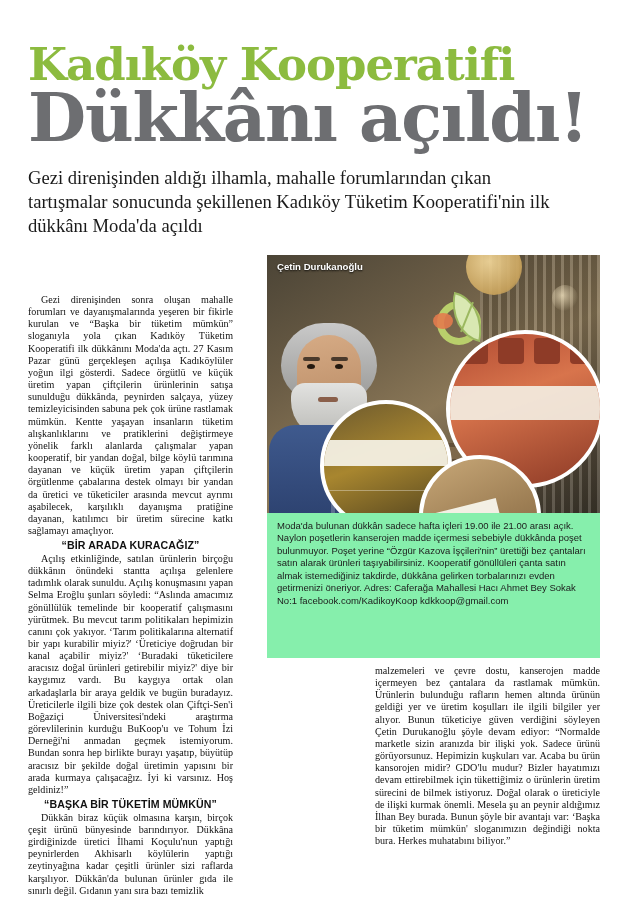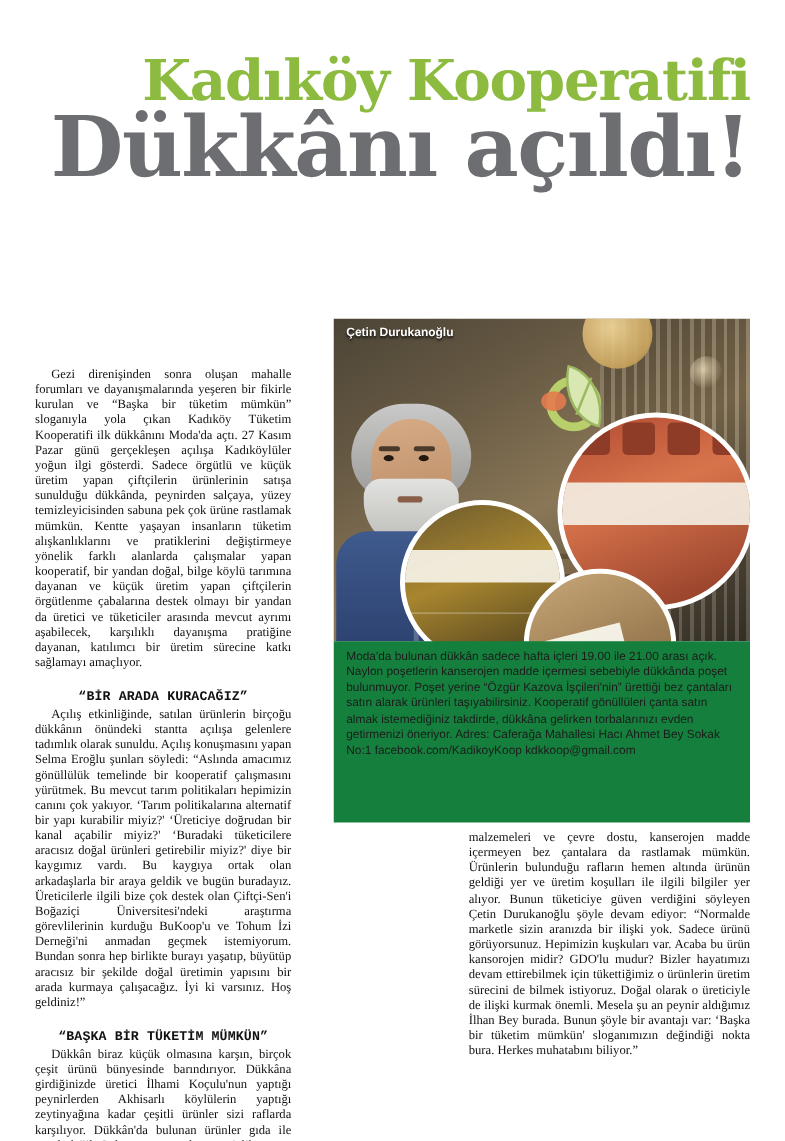--- a/index.html
+++ b/index.html
@@ -6,21 +6,21 @@
   html,body { width:628px; height:913px; }
   body {
     background:#ffffff;
     font-family:"Liberation Serif", serif;
     position:relative;
     overflow:hidden;
   }
   .page { position:relative; width:628px; height:913px; padding:0 28px; }
 
   
-  .headline { padding-top:44px; text-align:right; line-height:0.92; }
+  .headline { padding-top:44px; text-align:left; line-height:0.92; }
   .headline .line1 {
     display:block;
     font-family:"DejaVu Serif", serif;
     font-weight:700;
     font-size:45px;
     letter-spacing:-1.0px;
     color:#8CBB3F;
     white-space:nowrap;
   }
   .headline .line2 {
@@ -195,21 +195,21 @@
   }
   .inset .glass-line {
     position:absolute; left:0; width:100%; height:1px;
     background:rgba(255,255,255,.35);
   }
 
   
   .caption-box {
     position:absolute; left:267px; top:513px;
     width:333px; height:145px;
-    background:#15803d;
+    background:#86efac;
     padding:7px 9px 6px 10px;
     font-family:"Liberation Sans", sans-serif;
     font-size:9.5px;
     line-height:1.31;
     color:#1b1b1b;
     z-index:5;
   }
   .caption-box p { margin:0; }
 
   
@@ -218,40 +218,41 @@
     font-family:"Liberation Serif", serif;
     font-size:10.1px;
     line-height:1.205;
     color:#111;
     text-align:justify;
     -webkit-hyphens:auto; hyphens:auto;
   }
   .col p { margin:0; text-indent:13px; }
   .col p.noind { text-indent:0; }
   .col h3 {
-    font-family:Liberation Mono, monospace;
+    font-family:Liberation Sans, sans-serif;
     font-weight:700;
     font-size:10.6px;
     text-align:center;
-    margin:15px 0 1px 0;
+    margin:2px 0 1px 0;
     letter-spacing:0.1px;
   }
   .col-left  { left:28px;  top:294px; width:205px; }
   .col-right { left:375px; top:665px; width:225px; }
 </style>
 </head>
 <body>
 
 <div class="page">
 
   <div class="headline">
     <span class="line1">Kadıköy Kooperatifi</span>
     <span class="line2">Dükkânı açıldı!</span>
   </div>
 
+  <div class="subtitle">Gezi direnişinden aldığı ilhamla, mahalle forumlarından çıkan tartışmalar sonucunda şekillenen Kadıköy Tüketim Kooperatifi'nin ilk dükkânı Moda'da açıldı</div>
 
 
   <div class="photo">
     <div class="vert-blinds"></div>
     <div class="bokeh"></div>
     <div class="bokeh2"></div>
     <div class="shelf"></div>
 
     <div class="person">
       <div class="hair"></div>

